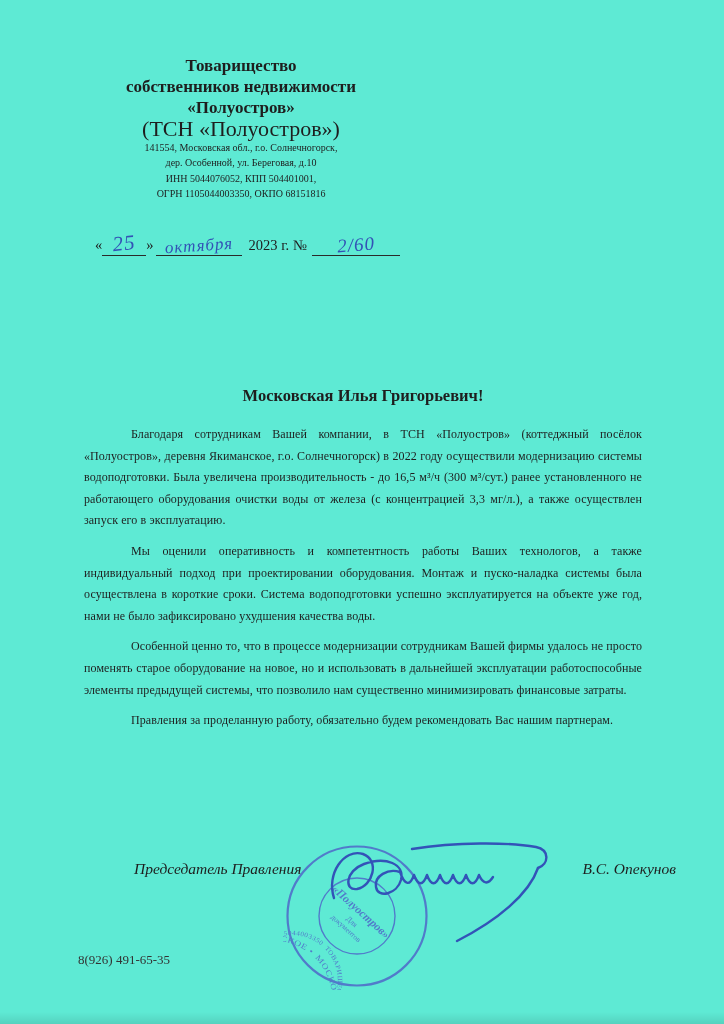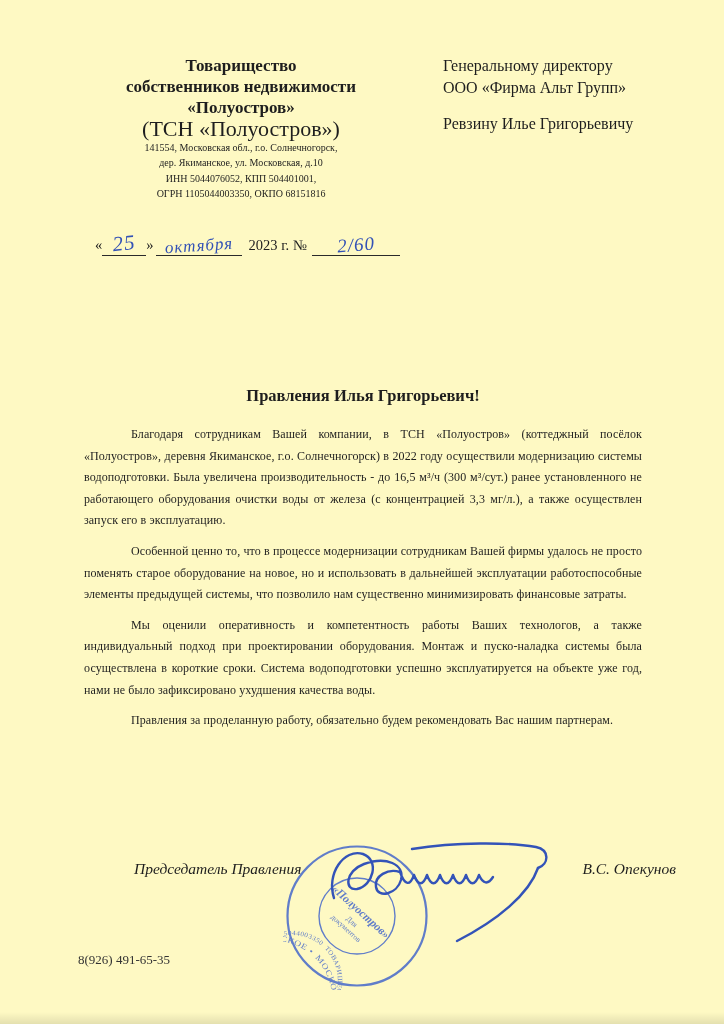--- a/index.html
+++ b/index.html
@@ -1,18 +1,18 @@
 <!DOCTYPE html>
 <html><head>
 <meta charset="utf-8">
 <style>
   html,body{margin:0;padding:0;background:#e8e8e8;}
   .page{
     position:relative;width:724px;height:1024px;margin:0 auto;
-    background:#fef9c3;overflow:hidden;
+    background:#5eead4;overflow:hidden;
     font-family:"Liberation Serif","DejaVu Serif",serif;
     color:#1e1e1e;
   }
   .page::after{content:"";position:absolute;left:0;right:0;bottom:0;height:12px;
     background:linear-gradient(to bottom,rgba(0,0,0,0),rgba(0,0,0,0.10));pointer-events:none;}
   
   .letterhead{position:absolute;left:83px;top:55px;width:316px;text-align:center;}
   .lh-bold{font-weight:bold;font-size:17px;line-height:21px;}
   .lh-short{font-size:22px;line-height:22px;}
   .lh-small{font-size:10px;line-height:15.4px;}
@@ -53,52 +53,47 @@
 <body>
 
 <div class="page">
 
   <div class="letterhead">
     <div class="lh-bold">Товарищество</div>
     <div class="lh-bold">собственников недвижимости</div>
     <div class="lh-bold">«Полуостров»</div>
     <div class="lh-short">(ТСН «Полуостров»)</div>
     <div class="lh-small">141554, Московская обл., г.о. Солнечногорск,</div>
-    <div class="lh-small">дер. Якиманское, ул. Московская, д.10</div>
+    <div class="lh-small">дер. Особенной, ул. Береговая, д.10</div>
     <div class="lh-small">ИНН 5044076052, КПП 504401001,</div>
     <div class="lh-small">ОГРН 1105044003350, ОКПО 68151816</div>
   </div>
 
-  <div class="recipient">
-    <div>Генеральному директору</div>
-    <div>ООО «Фирма Альт Групп»</div>
-    <div class="r3">Ревзину Илье Григорьевичу</div>
-  </div>
 
   <div class="dateline">
     <span class="printed">«</span>
     <span class="uline u-day">
       <span class="hw hw-day">25</span>
     </span>
     <span class="printed">»</span>
     <span class="uline u-month">
       <span class="hw hw-month">октября</span>
     </span>
     <span class="printed">2023 г. №</span>
     <span class="uline u-num">
       <span class="hw hw-num">2/60</span>
     </span>
   </div>
 
-  <div class="salutation">Правления Илья Григорьевич!</div>
+  <div class="salutation">Московская Илья Григорьевич!</div>
 
   <div class="body-text">
     <p>Благодаря сотрудникам Вашей компании, в ТСН «Полуостров» (коттеджный посёлок «Полуостров», деревня Якиманское, г.о. Солнечногорск) в 2022 году осуществили модернизацию системы водоподготовки. Была увеличена производительность - до 16,5 м³/ч (300 м³/сут.) ранее установленного не работающего оборудования очистки воды от железа (с концентрацией 3,3 мг/л.), а также осуществлен запуск его в эксплуатацию.</p>
+    <p>Мы оценили оперативность и компетентность работы Ваших технологов, а также индивидуальный подход при проектировании оборудования. Монтаж и пуско-наладка системы была осуществлена в короткие сроки. Система водоподготовки успешно эксплуатируется на объекте уже год, нами не было зафиксировано ухудшения качества воды.</p>
     <p>Особенной ценно то, что в процессе модернизации сотрудникам Вашей фирмы удалось не просто поменять старое оборудование на новое, но и использовать в дальнейшей эксплуатации работоспособные элементы предыдущей системы, что позволило нам существенно минимизировать финансовые затраты.</p>
-    <p>Мы оценили оперативность и компетентность работы Ваших технологов, а также индивидуальный подход при проектировании оборудования. Монтаж и пуско-наладка системы была осуществлена в короткие сроки. Система водоподготовки успешно эксплуатируется на объекте уже год, нами не было зафиксировано ухудшения качества воды.</p>
     <p>Правления за проделанную работу, обязательно будем рекомендовать Вас нашим партнерам.</p>
   </div>
 
   <div class="sig-row">
     <span class="sig-title">Председатель Правления</span>
     <span class="sig-name">В.С. Опекунов</span>
   </div>
 
   <svg class="stamp" width="148" height="148" viewBox="0 0 148 148">
     <g fill="none" stroke="#5070ca">

